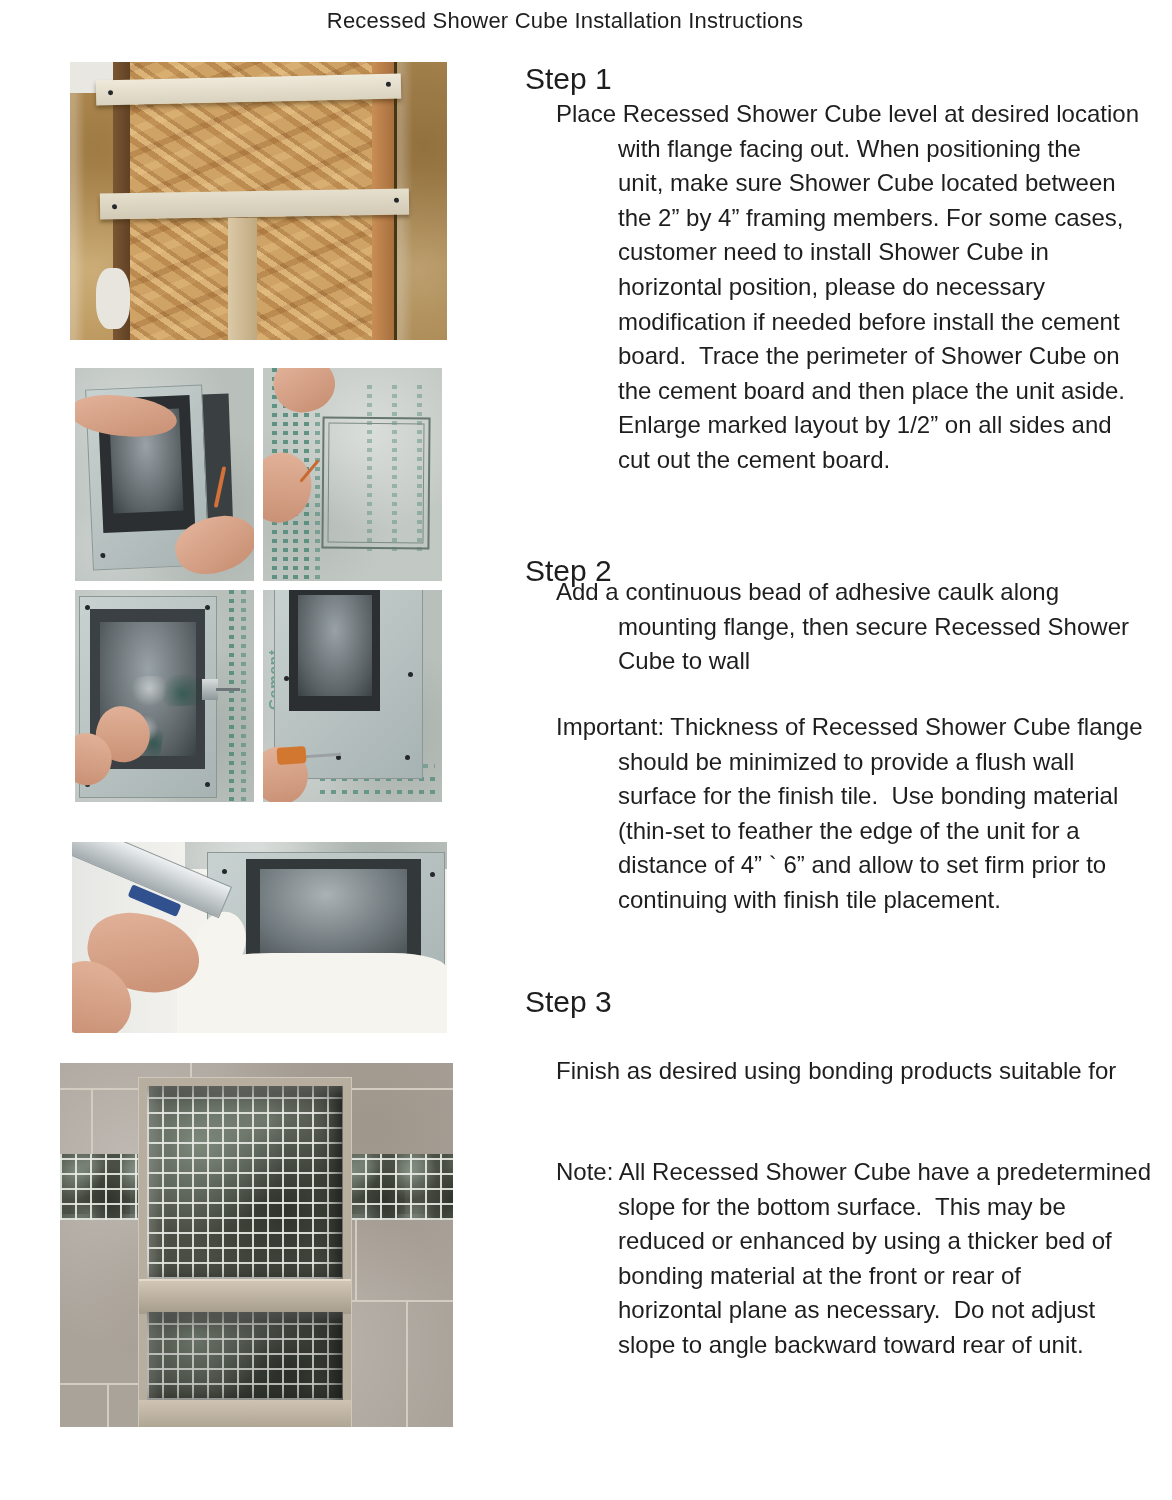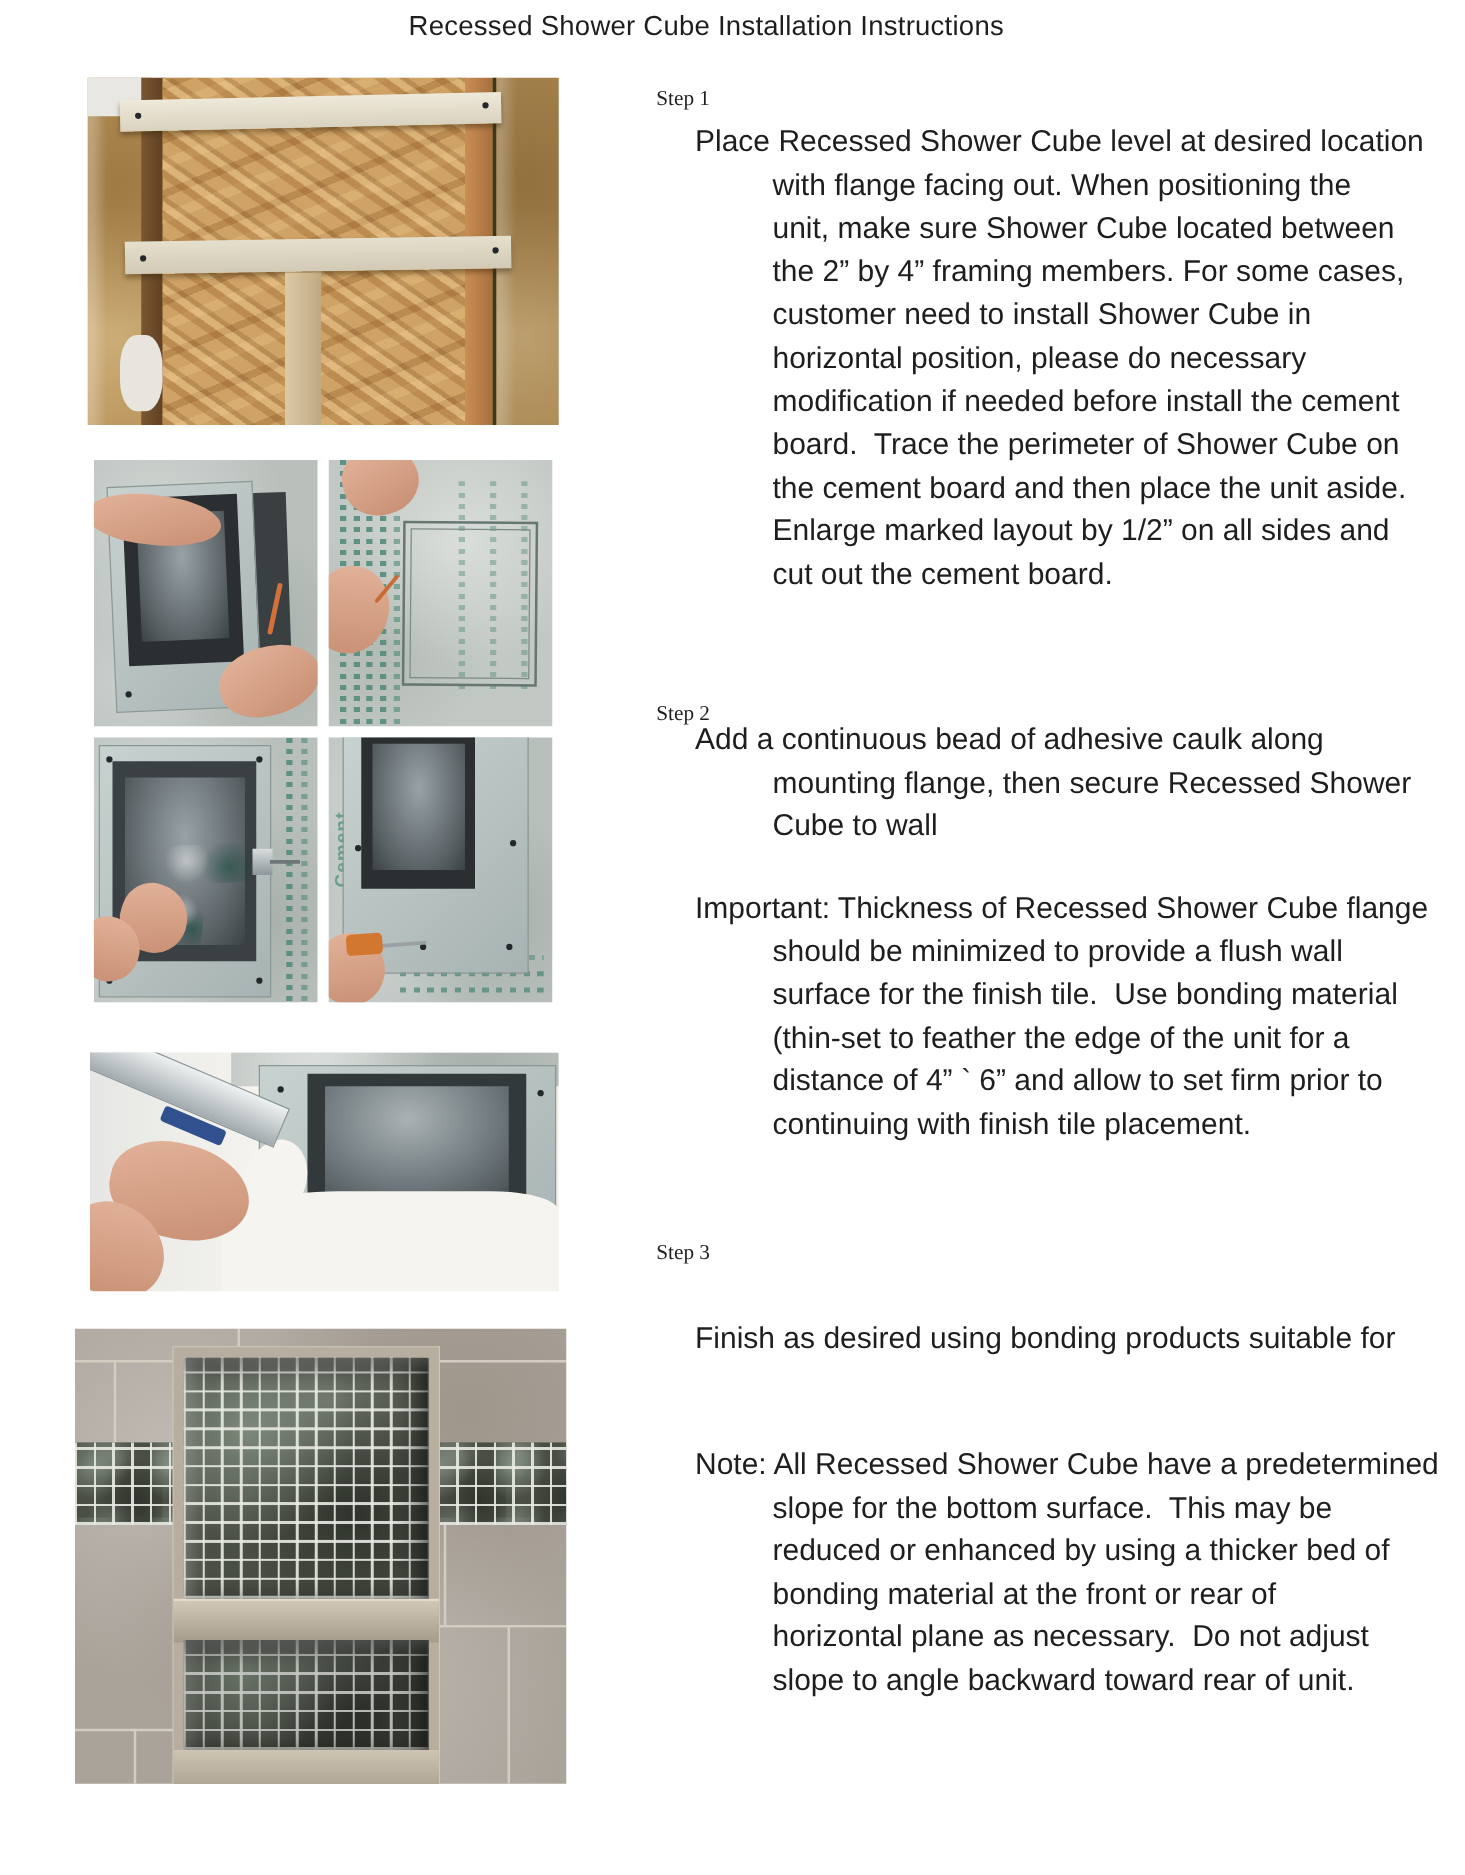--- a/index.html
+++ b/index.html
@@ -4,21 +4,21 @@
 <style>
   html,body{margin:0;padding:0;background:#ffffff;}
   body{width:1172px;height:1500px;position:relative;font-family:"Liberation Sans",sans-serif;color:#1e1e1e;overflow:hidden;}
   .abs{position:absolute;}
 
   
   .doc-title{position:absolute;top:8px;left:0;width:1130px;text-align:center;font-size:22px;letter-spacing:.2px;}
   .tblock{position:absolute;left:556px;width:646px;font-size:24px;line-height:34.6px;white-space:pre-wrap;}
   .tblock .line{min-height:34.6px;}
   .tblock .cont{margin-left:62px;}
-  .heading{position:absolute;left:525px;font-size:17px;line-height:34.6px;font-family:Liberation Serif, serif;}
+  .heading{position:absolute;left:525px;font-size:30px;line-height:34.6px;}
 
   
   .photo{position:absolute;overflow:hidden;}
   .cement{background-color:#b9c0bc;background-image:
     radial-gradient(circle at 28% 22%,rgba(255,255,255,.35),transparent 50%),
     radial-gradient(circle at 74% 68%,rgba(110,120,115,.22),transparent 45%),
     radial-gradient(circle at 18% 82%,rgba(255,255,255,.25),transparent 40%);}
   .cement-light{background-color:#c2c8c3;background-image:
     radial-gradient(circle at 60% 30%,rgba(255,255,255,.4),transparent 55%),
     radial-gradient(circle at 20% 70%,rgba(120,135,125,.2),transparent 45%);}

